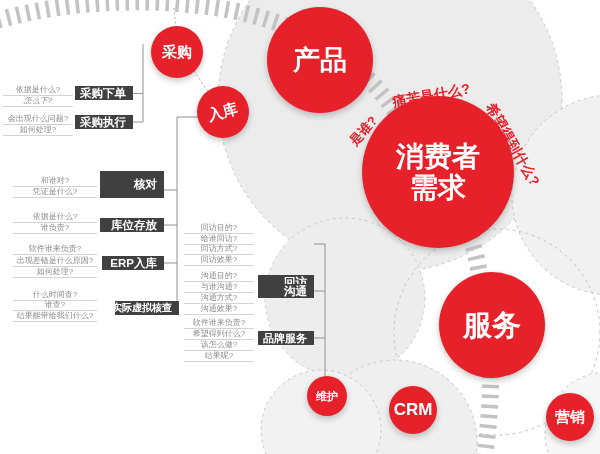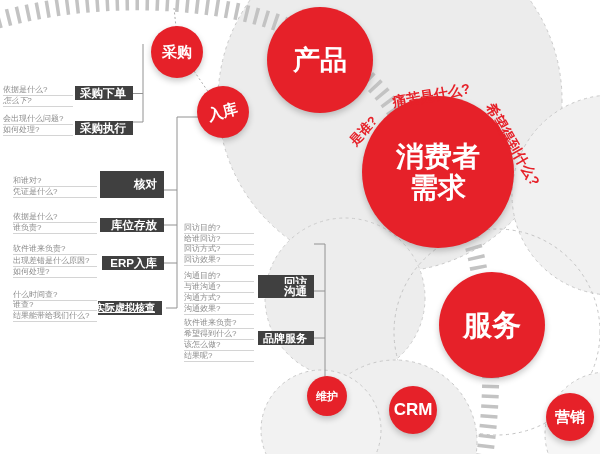--- a/index.html
+++ b/index.html
@@ -9,21 +9,21 @@
   
   .node{position:absolute;border-radius:50%;background:#e62129;color:#fff;
         display:flex;align-items:center;justify-content:center;text-align:center;
         font-weight:bold;box-shadow:0 3px 6px rgba(0,0,0,.22);line-height:1.12;}
   
   .box{position:absolute;background:#404040;color:#fff;font-weight:bold;
        display:flex;align-items:center;justify-content:flex-end;
        padding-right:7px;box-sizing:border-box;white-space:nowrap;}
   
   .q{position:absolute;height:11px;line-height:11px;font-size:8px;color:#8a8a8a;
-     text-align:left;border-bottom:1px solid #d4d4d4;white-space:nowrap;}
+     text-align:center;border-bottom:1px solid #d4d4d4;white-space:nowrap;}
   
   .rq{position:absolute;color:#e62129;font-weight:bold;white-space:nowrap;
       transform-origin:center center;}
 </style>
 </head>
 <body>
 
 <div class="stage">
 
   <svg class="bg" width="600" height="454" viewBox="0 0 600 454">
@@ -46,39 +46,39 @@
     <path d="M177 117 H198 M177 117 V308 M164 190 H177 M164 225 H177 M164 263 H177 M166 308 H177" fill="none" stroke="#929292"></path>
     <path d="M325 244 V377 M314 244 H325 M314 291 H325 M314 338 H325" fill="none" stroke="#929292"></path>
   </svg>
 
   <div class="q" style="left:3px;top:84px;width:70px;">依据是什么?</div>
   <div class="q" style="left:3px;top:95px;width:70px;font-style:italic;">怎么下?</div>
   <div class="box" style="left:75px;top:86px;width:58px;height:14px;font-size:11.5px;">采购下单</div>
 
   <div class="q" style="left:3px;top:113px;width:70px;">会出现什么问题?</div>
   <div class="q" style="left:3px;top:124px;width:70px;">如何处理?</div>
-  <div class="box" style="left:75px;top:121px;width:58px;height:14px;font-size:11.5px;">采购执行</div>
+  <div class="box" style="left:75px;top:115px;width:58px;height:14px;font-size:11.5px;">采购执行</div>
 
   <div class="q" style="left:13px;top:175px;width:84px;">和谁对?</div>
   <div class="q" style="left:13px;top:186px;width:84px;">凭证是什么?</div>
   <div class="box" style="left:100px;top:171px;width:64px;height:27px;font-size:11.5px;">核对</div>
 
   <div class="q" style="left:13px;top:211px;width:84px;">依据是什么?</div>
   <div class="q" style="left:13px;top:222px;width:84px;">谁负责?</div>
   <div class="box" style="left:100px;top:218px;width:64px;height:14px;font-size:11.5px;">库位存放</div>
 
   <div class="q" style="left:13px;top:243px;width:84px;">软件谁来负责?</div>
   <div class="q" style="left:13px;top:255px;width:84px;">出现差错是什么原因?</div>
   <div class="q" style="left:13px;top:266px;width:84px;">如何处理?</div>
   <div class="box" style="left:102px;top:256px;width:62px;height:14px;font-size:11.5px;">ERP入库</div>
 
   <div class="q" style="left:13px;top:289px;width:84px;">什么时间查?</div>
   <div class="q" style="left:13px;top:299px;width:84px;">谁查?</div>
   <div class="q" style="left:13px;top:310px;width:84px;">结果能带给我们什么?</div>
-  <div class="box" style="left:98px;top:301px;width:64px;height:14px;font-size:10px;text-decoration:underline;">实际虚拟核查</div>
+  <div class="box" style="left:115px;top:301px;width:64px;height:14px;font-size:10px;">实际虚拟核查</div>
 
   <div class="q" style="left:184px;top:222px;width:70px;">回访目的?</div>
   <div class="q" style="left:184px;top:233px;width:70px;">给谁回访?</div>
   <div class="q" style="left:184px;top:243px;width:70px;">回访方式?</div>
   <div class="q" style="left:184px;top:254px;width:70px;">回访效果?</div>
   <div class="box" style="left:258px;top:237px;width:56px;height:14px;font-size:11.5px;margin-top:38px;">回访</div>
 
   <div class="q" style="left:184px;top:270px;width:70px;">沟通目的?</div>
   <div class="q" style="left:184px;top:281px;width:70px;">与谁沟通?</div>
   <div class="q" style="left:184px;top:292px;width:70px;">沟通方式?</div>

